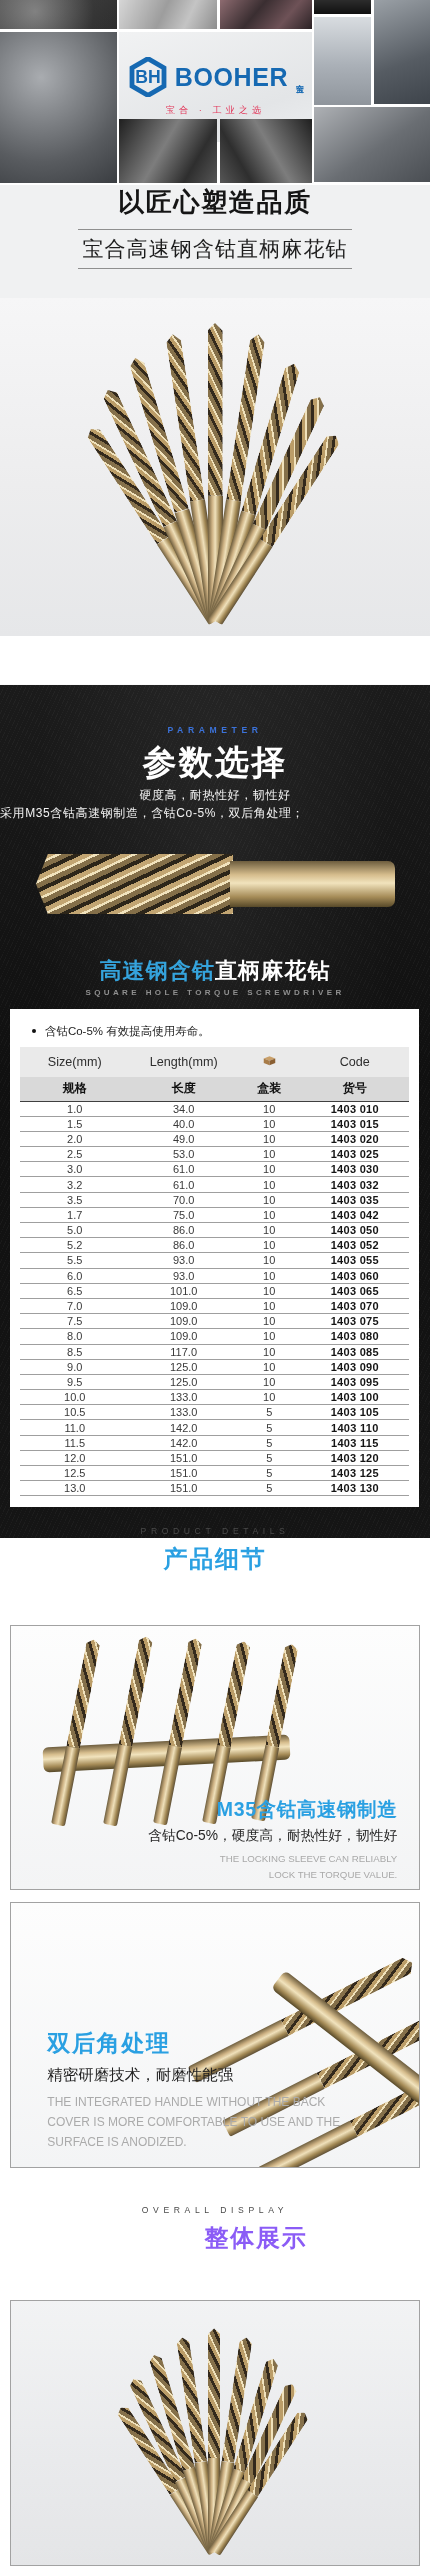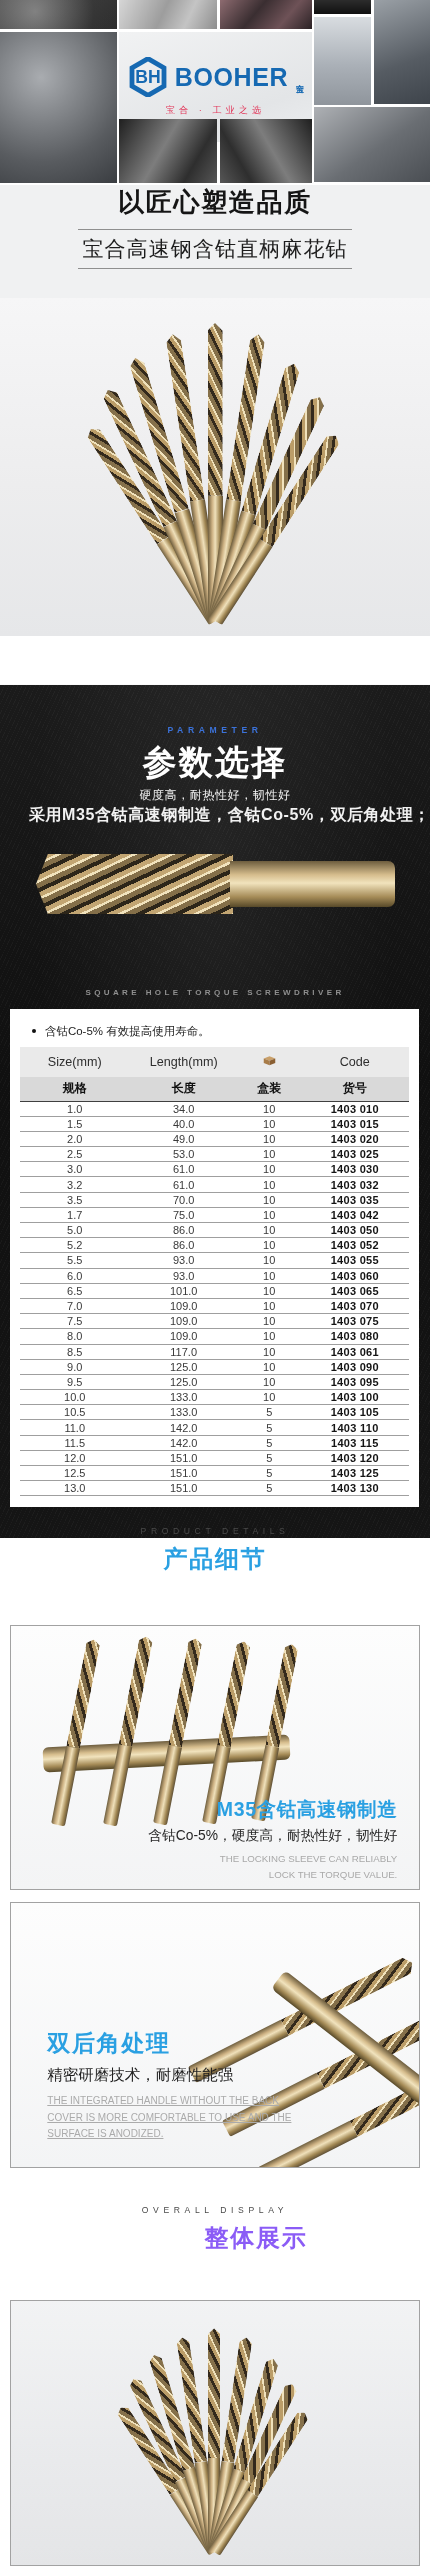--- a/index.html
+++ b/index.html
@@ -42,21 +42,21 @@
     background:linear-gradient(90deg,#6f5f3f,#cdb183 28%,#efe0ba 48%,#a18753 78%,#5f5036);}
 
   
   .param{position:absolute;top:636px;left:0;width:430px;height:853px;border-top:1.1px solid #fafafa;
     background:radial-gradient(ellipse at 50% 22%,rgba(255,255,255,.06),transparent 60%),
       repeating-linear-gradient(115deg,rgba(255,255,255,.035) 0 0.6px,transparent 0.6px 4px),
       linear-gradient(180deg,#1b1b1b,#101010 45%,#151515);margin-top:48px;}
   .param-eyebrow{position:absolute;top:40px;width:100%;text-align:center;font-size:8.6px;font-weight:bold;letter-spacing:4.6px;}
   .param-title{position:absolute;top:55px;width:100%;text-align:center;font-size:34px;font-weight:bold;color:#fff;letter-spacing:2.3px;}
   .param-line1{position:absolute;top:102px;width:100%;text-align:center;font-size:12px;color:#f2f2f2;letter-spacing:0.6px;}
-  .param-line2{position:absolute;top:120px;width:100%;text-align:right;font-size:16px;color:#f2f2f2;letter-spacing:0.6px;font-weight:bold;}
+  .param-line2{position:absolute;top:120px;width:100%;text-align:left;font-size:12px;color:#f2f2f2;letter-spacing:0.6px;}
   .hdrill{position:absolute;top:169px;left:36px;width:359px;height:60px;}
   .hdrill .hflute{position:absolute;left:0;top:0;width:55%;height:100%;
     clip-path:polygon(0 50%,6% 0,100% 0,100% 100%,6% 100%);
     background:repeating-linear-gradient(155deg,#2c2519 0 4px,#c2a572 4px 8.6px,#f1e3bd 8.6px 11px,#846f49 11px 16px);}
   .hdrill .hshank{position:absolute;right:0;top:11%;width:46%;height:78%;border-radius:0 6.9px 6.9px 0;
     background:linear-gradient(180deg,#6d5d3e,#d6bd8d 30%,#f1e3bd 48%,#a68c58 78%,#574929);}
   .param-banner{position:absolute;top:271px;width:100%;text-align:center;font-size:22px;font-weight:bold;letter-spacing:1.1px;color:#fff;}
   .param-banner-sub{position:absolute;top:303px;width:100%;text-align:center;font-size:8px;font-weight:bold;letter-spacing:3.4px;color:#8f8f8f;}
 
   
@@ -77,21 +77,21 @@
   .card{position:absolute;left:10.3px;width:408px;border:0.6px solid #a2a2a2;overflow:hidden;
         background:linear-gradient(180deg,#fdfdfd,#f3f4f5);}
   .card .bit{transform-origin:50% 100%;}
   .cyl{position:absolute;border-radius:5.7px;
        background:linear-gradient(180deg,#6d5d3e,#d6bd8d 30%,#f1e3bd 48%,#a68c58 78%,#574929);}
   .c1-title{position:absolute;right:22px;top:170px;font-size:19.5px;font-weight:bold;letter-spacing:0.6px;}
   .c1-desc{position:absolute;right:22px;top:201px;font-size:13.8px;color:#262626;}
   .c1-en{position:absolute;right:22px;top:225px;font-size:9.7px;color:#a9a9a9;text-align:right;line-height:1.6;}
   .c2-title{position:absolute;left:36px;top:125px;font-size:23px;font-weight:bold;letter-spacing:1.7px;}
   .c2-desc{position:absolute;left:36px;top:162px;font-size:15.5px;color:#1f1f1f;}
-  .c2-en{position:absolute;left:36px;top:190px;font-size:10px;color:#ababab;line-height:1.65;text-decoration:underline;}
+  .c2-en{position:absolute;left:36px;top:190px;font-size:12px;color:#ababab;line-height:1.65;}
 </style>
 </head>
 <body>
 
 <div class="page">
 
   <div class="collage">
     <div class="cell ph-engine" style="left:0;top:0;width:117px;height:29px;"></div>
     <div class="cell ph-tools" style="left:119px;top:0;width:98px;height:29px;"></div>
     <div class="cell ph-circuit" style="left:220px;top:0;width:92px;height:29px;"></div>
@@ -171,20 +171,23 @@
     <div class="param-eyebrow" style="color:#3b72d9;">PARAMETER</div>
     <div class="param-title">参数选择</div>
     <div class="param-line1">硬度高，耐热性好，韧性好</div>
     <div class="param-line2">采用M35含钴高速钢制造，含钴Co-5%，双后角处理；</div>
 
     <div class="hdrill">
       <div class="hflute"></div>
         <div class="hshank"></div>
     </div>
 
+    <div class="param-banner">
+      <span style="color:#35a3dc;">高速钢含钴</span><span>直柄麻花钻</span>
+    </div>
     <div class="param-banner-sub">SQUARE HOLE TORQUE SCREWDRIVER</div>
 
     <div class="panel">
       <div class="panel-note">含钴Co-5% 有效提高使用寿命。</div>
       <table class="sizes">
         <colgroup>
             <col class="c1">
             <col class="c2">
             <col class="c3">
             <col class="c4">
@@ -303,21 +306,21 @@
             <tr>
               <td>8.0</td>
               <td>109.0</td>
               <td>10</td>
               <td class="code">1403 080</td>
             </tr>
             <tr>
               <td>8.5</td>
               <td>117.0</td>
               <td>10</td>
-              <td class="code">1403 061</td>
+              <td class="code">1403 085</td>
             </tr>
             <tr>
               <td>9.0</td>
               <td>125.0</td>
               <td>10</td>
               <td class="code">1403 090</td>
             </tr>
             <tr>
               <td>9.5</td>
               <td>125.0</td>

